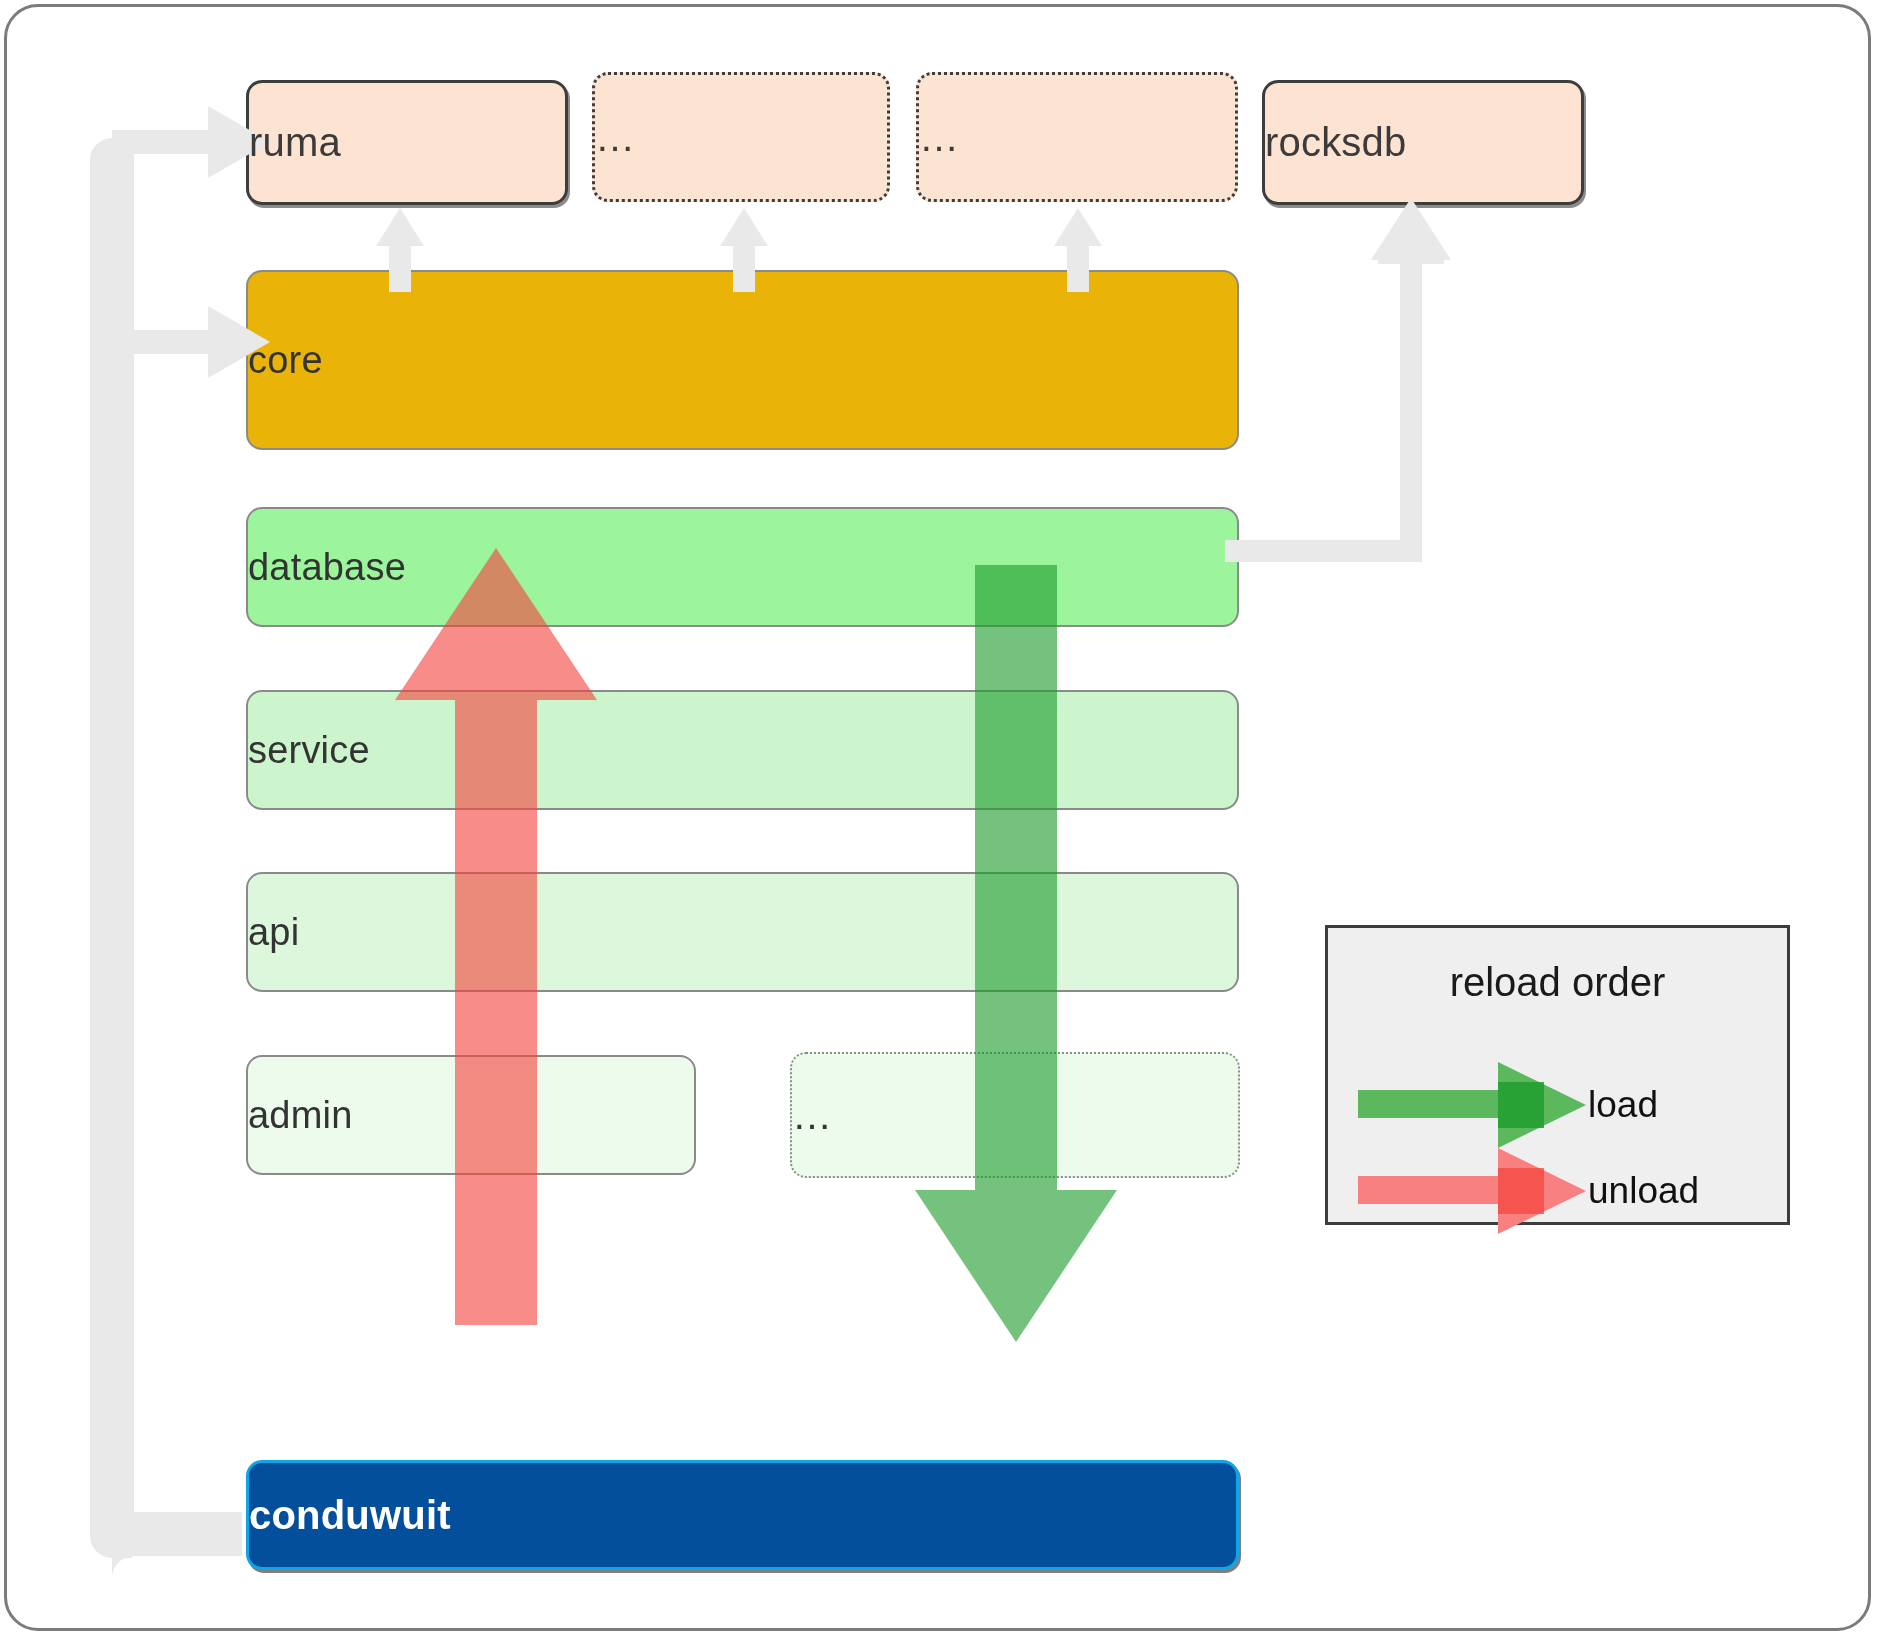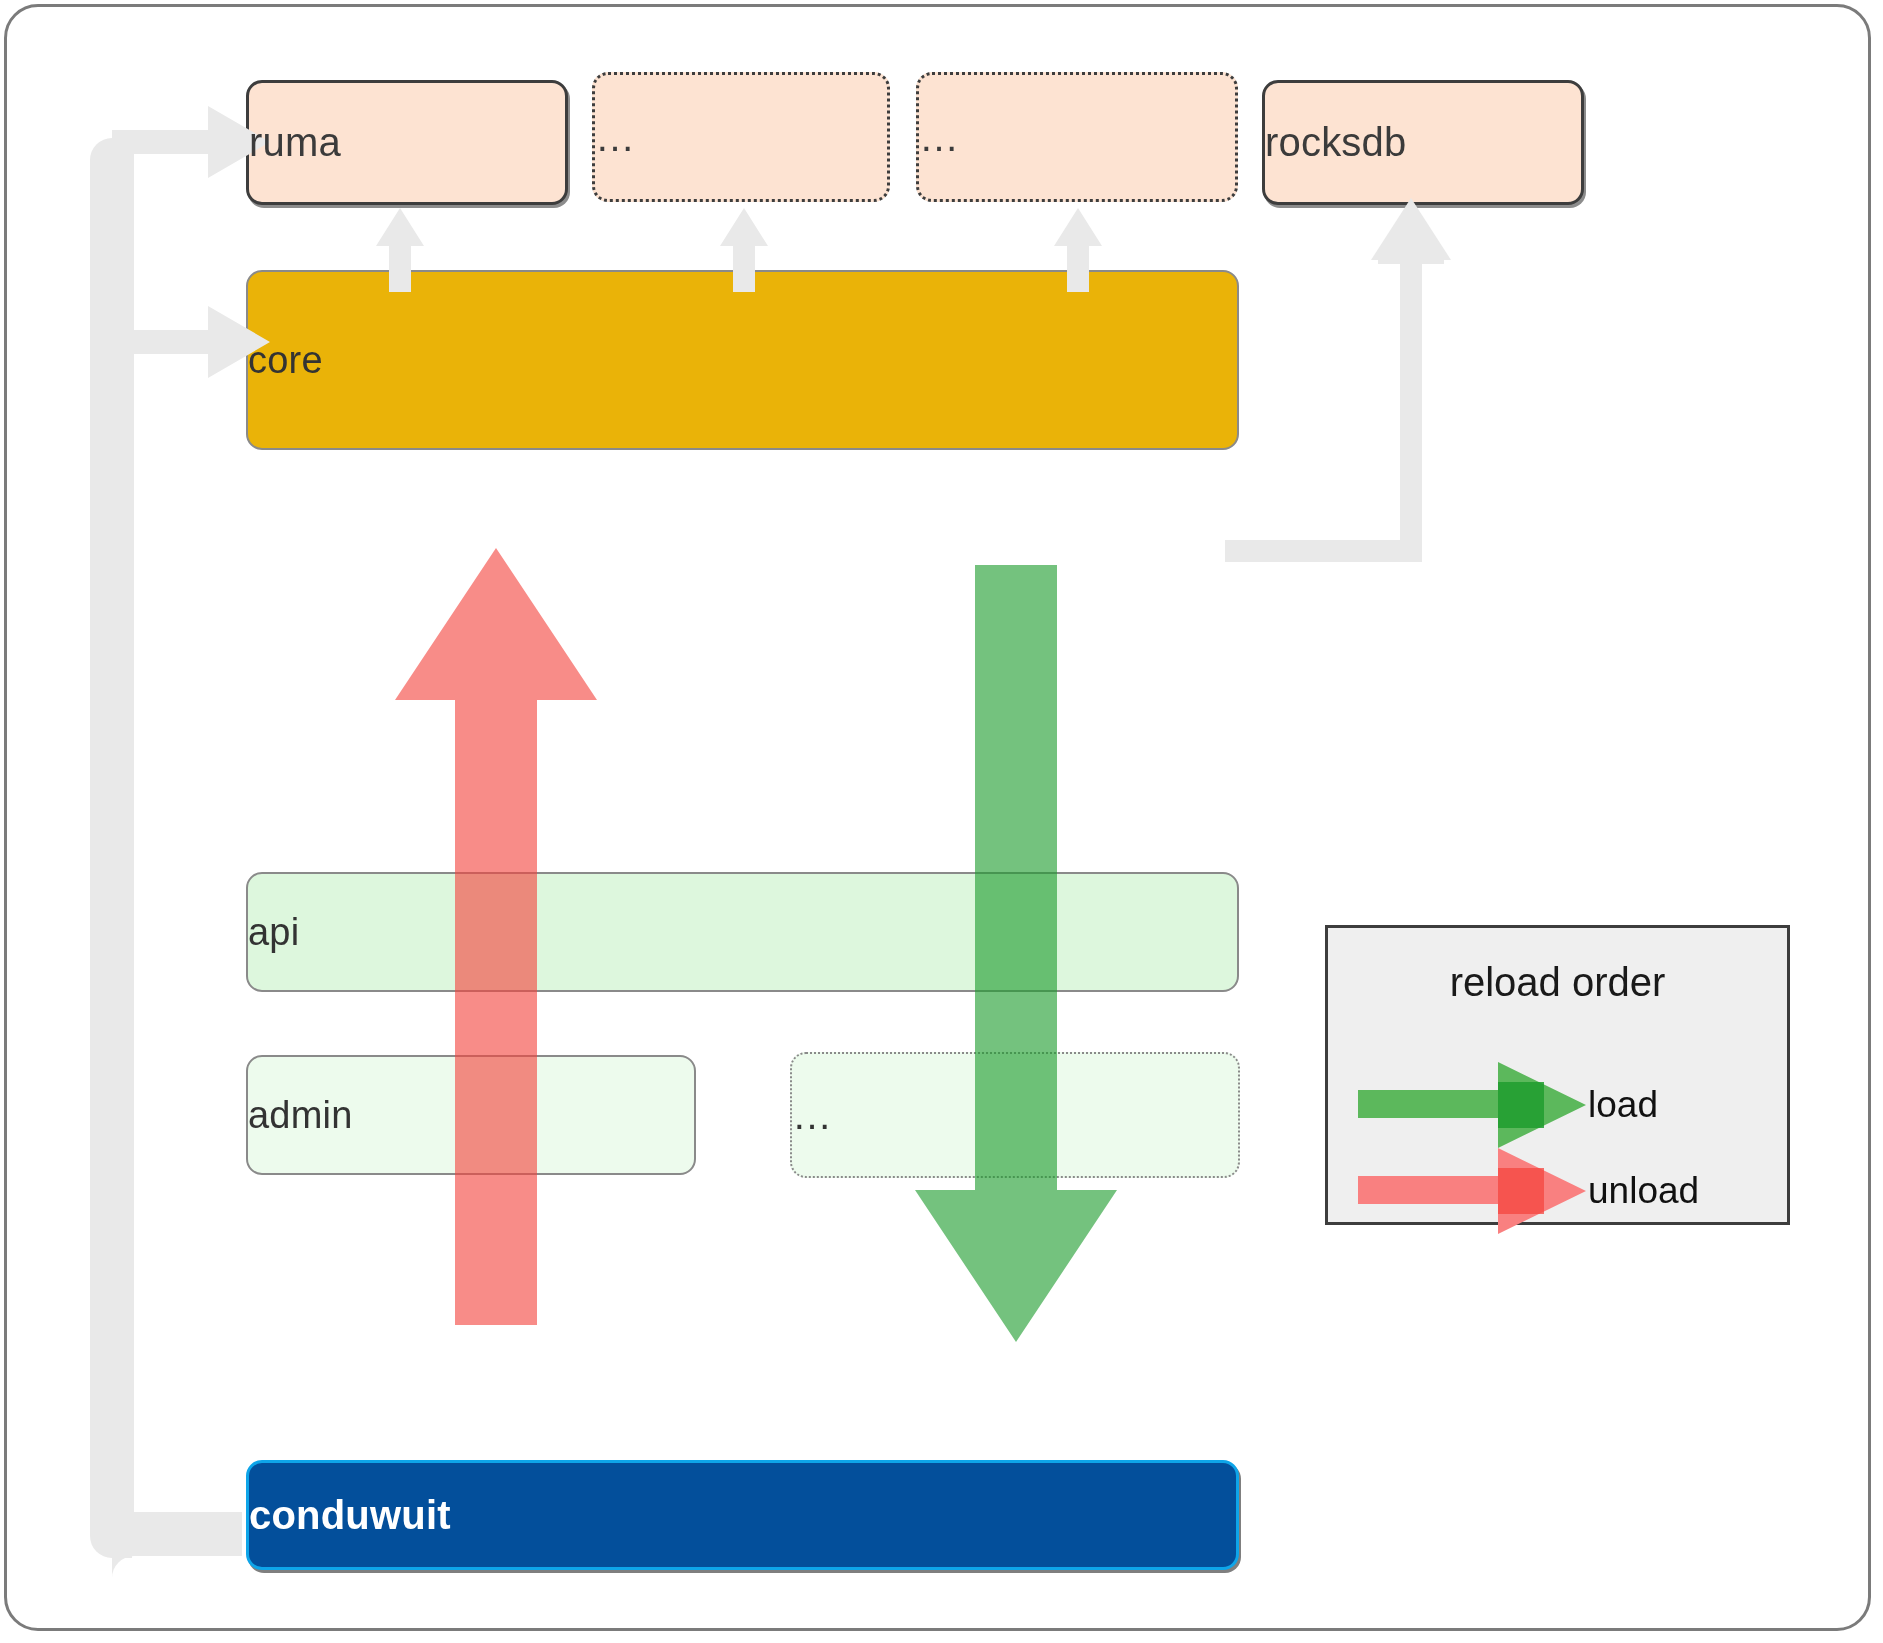--- a/index.html
+++ b/index.html
@@ -168,21 +168,27 @@
   </div>
 
   <div class="node dep" style="left:1262px; top:80px; width:322px; height:125px;">
     <span class="label">rocksdb</span>
   </div>
 
   <div class="node layer c-core" style="left:246px; top:270px; width:993px; height:180px;">
     <span class="label">core</span>
   </div>
 
-
+  <div class="node layer c-db" style="left:246px; top:507px; width:993px; height:120px;">
+    <span class="label">database</span>
+  </div>
+
+  <div class="node layer c-service" style="left:246px; top:690px; width:993px; height:120px;">
+    <span class="label">service</span>
+  </div>
 
   <div class="node layer c-api" style="left:246px; top:872px; width:993px; height:120px;">
     <span class="label">api</span>
   </div>
 
   <div class="node layer c-admin" style="left:246px; top:1055px; width:450px; height:120px;">
     <span class="label">admin</span>
   </div>
 
   <div class="node layer dotted c-dots" style="left:790px; top:1052px; width:450px; height:126px;">

